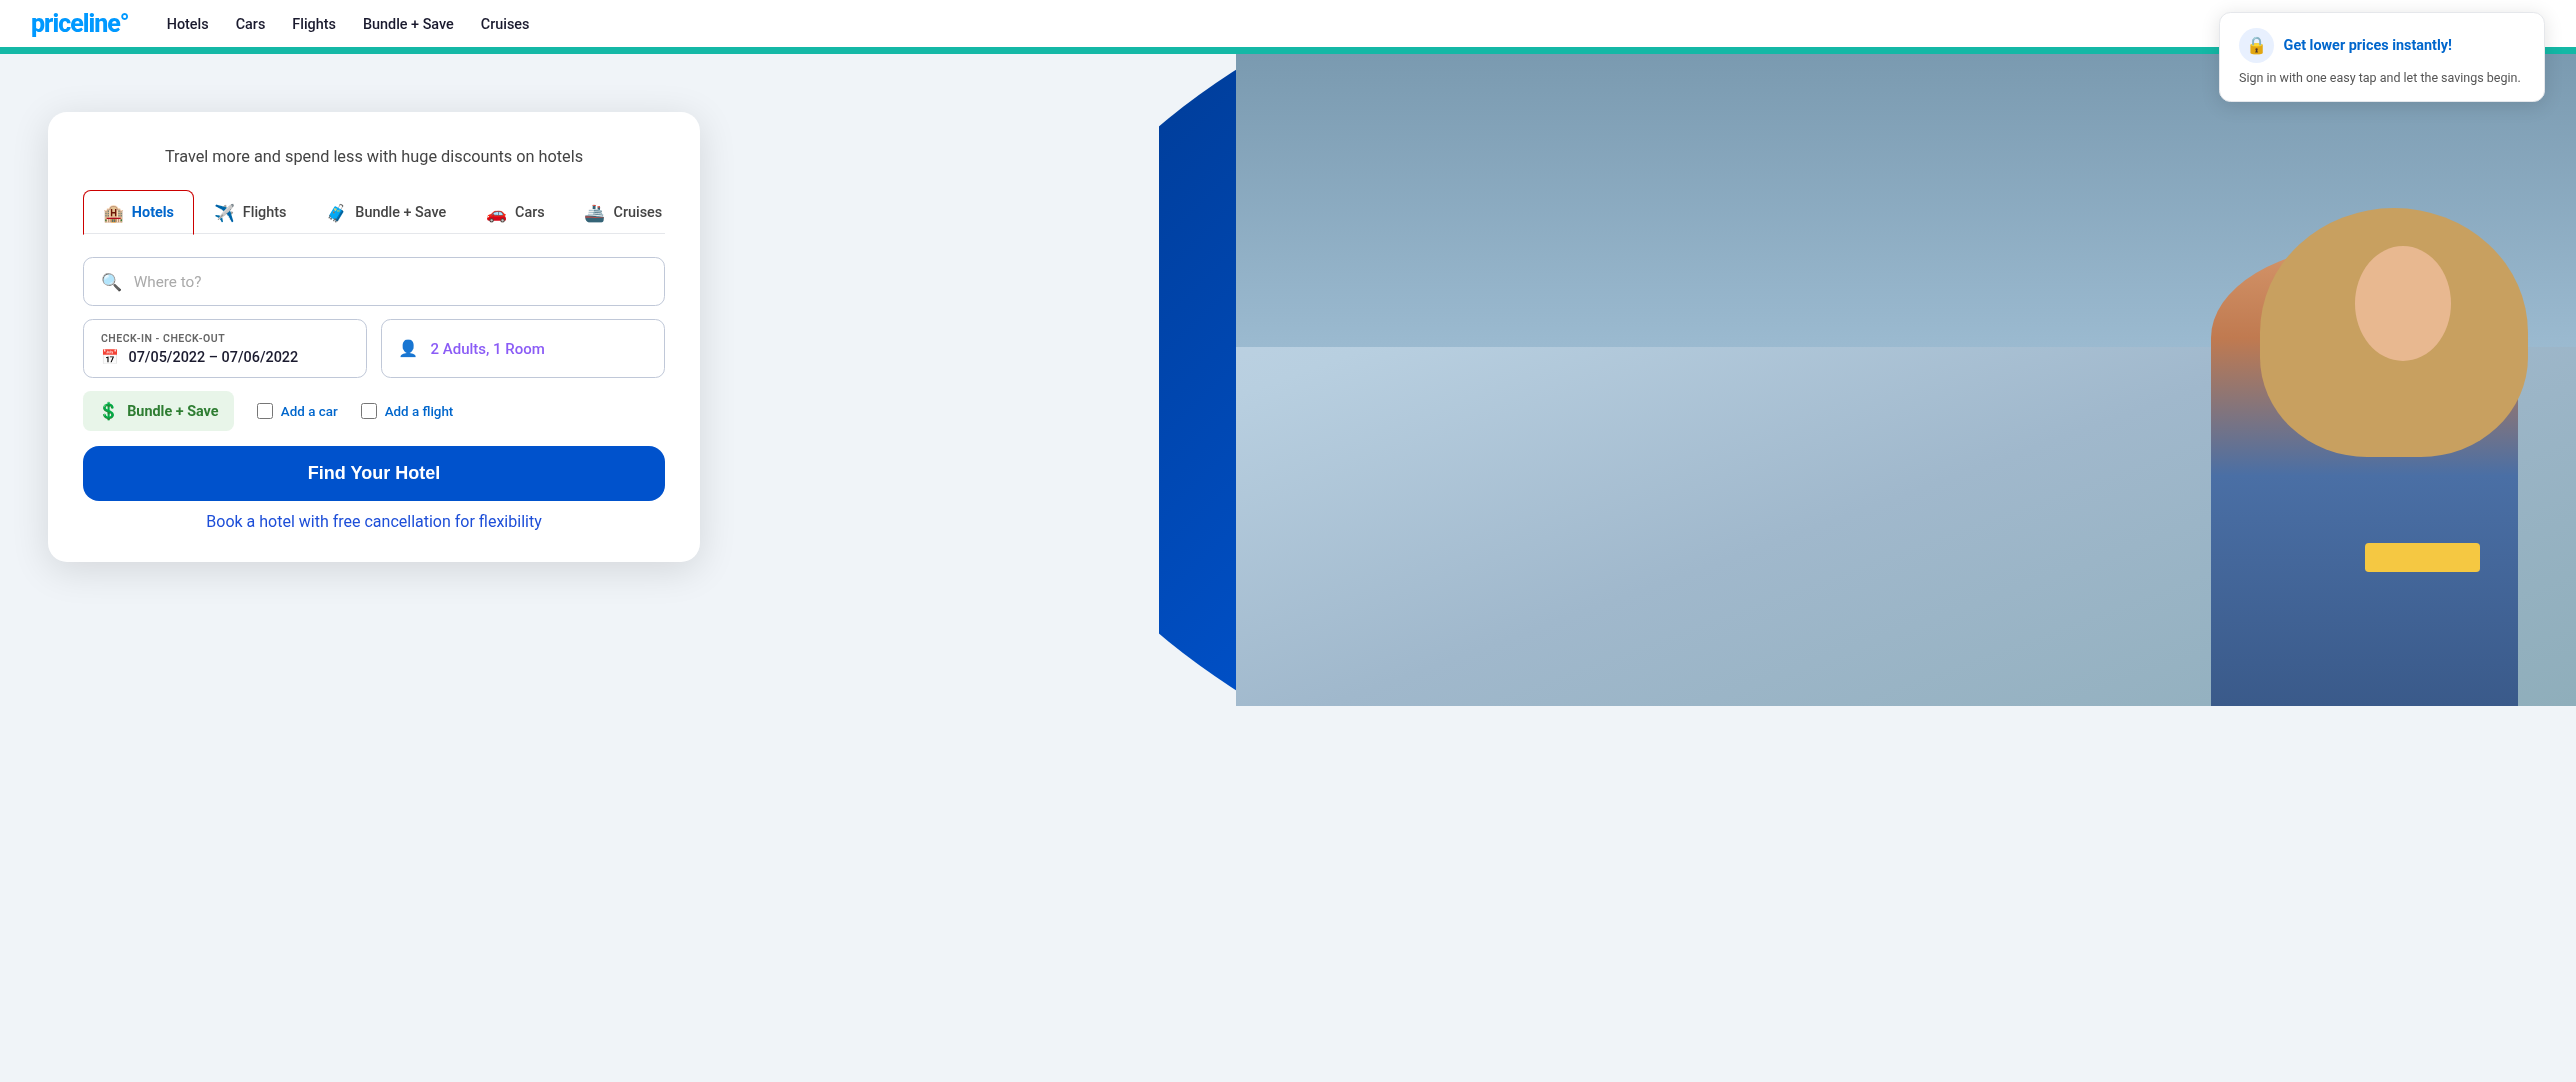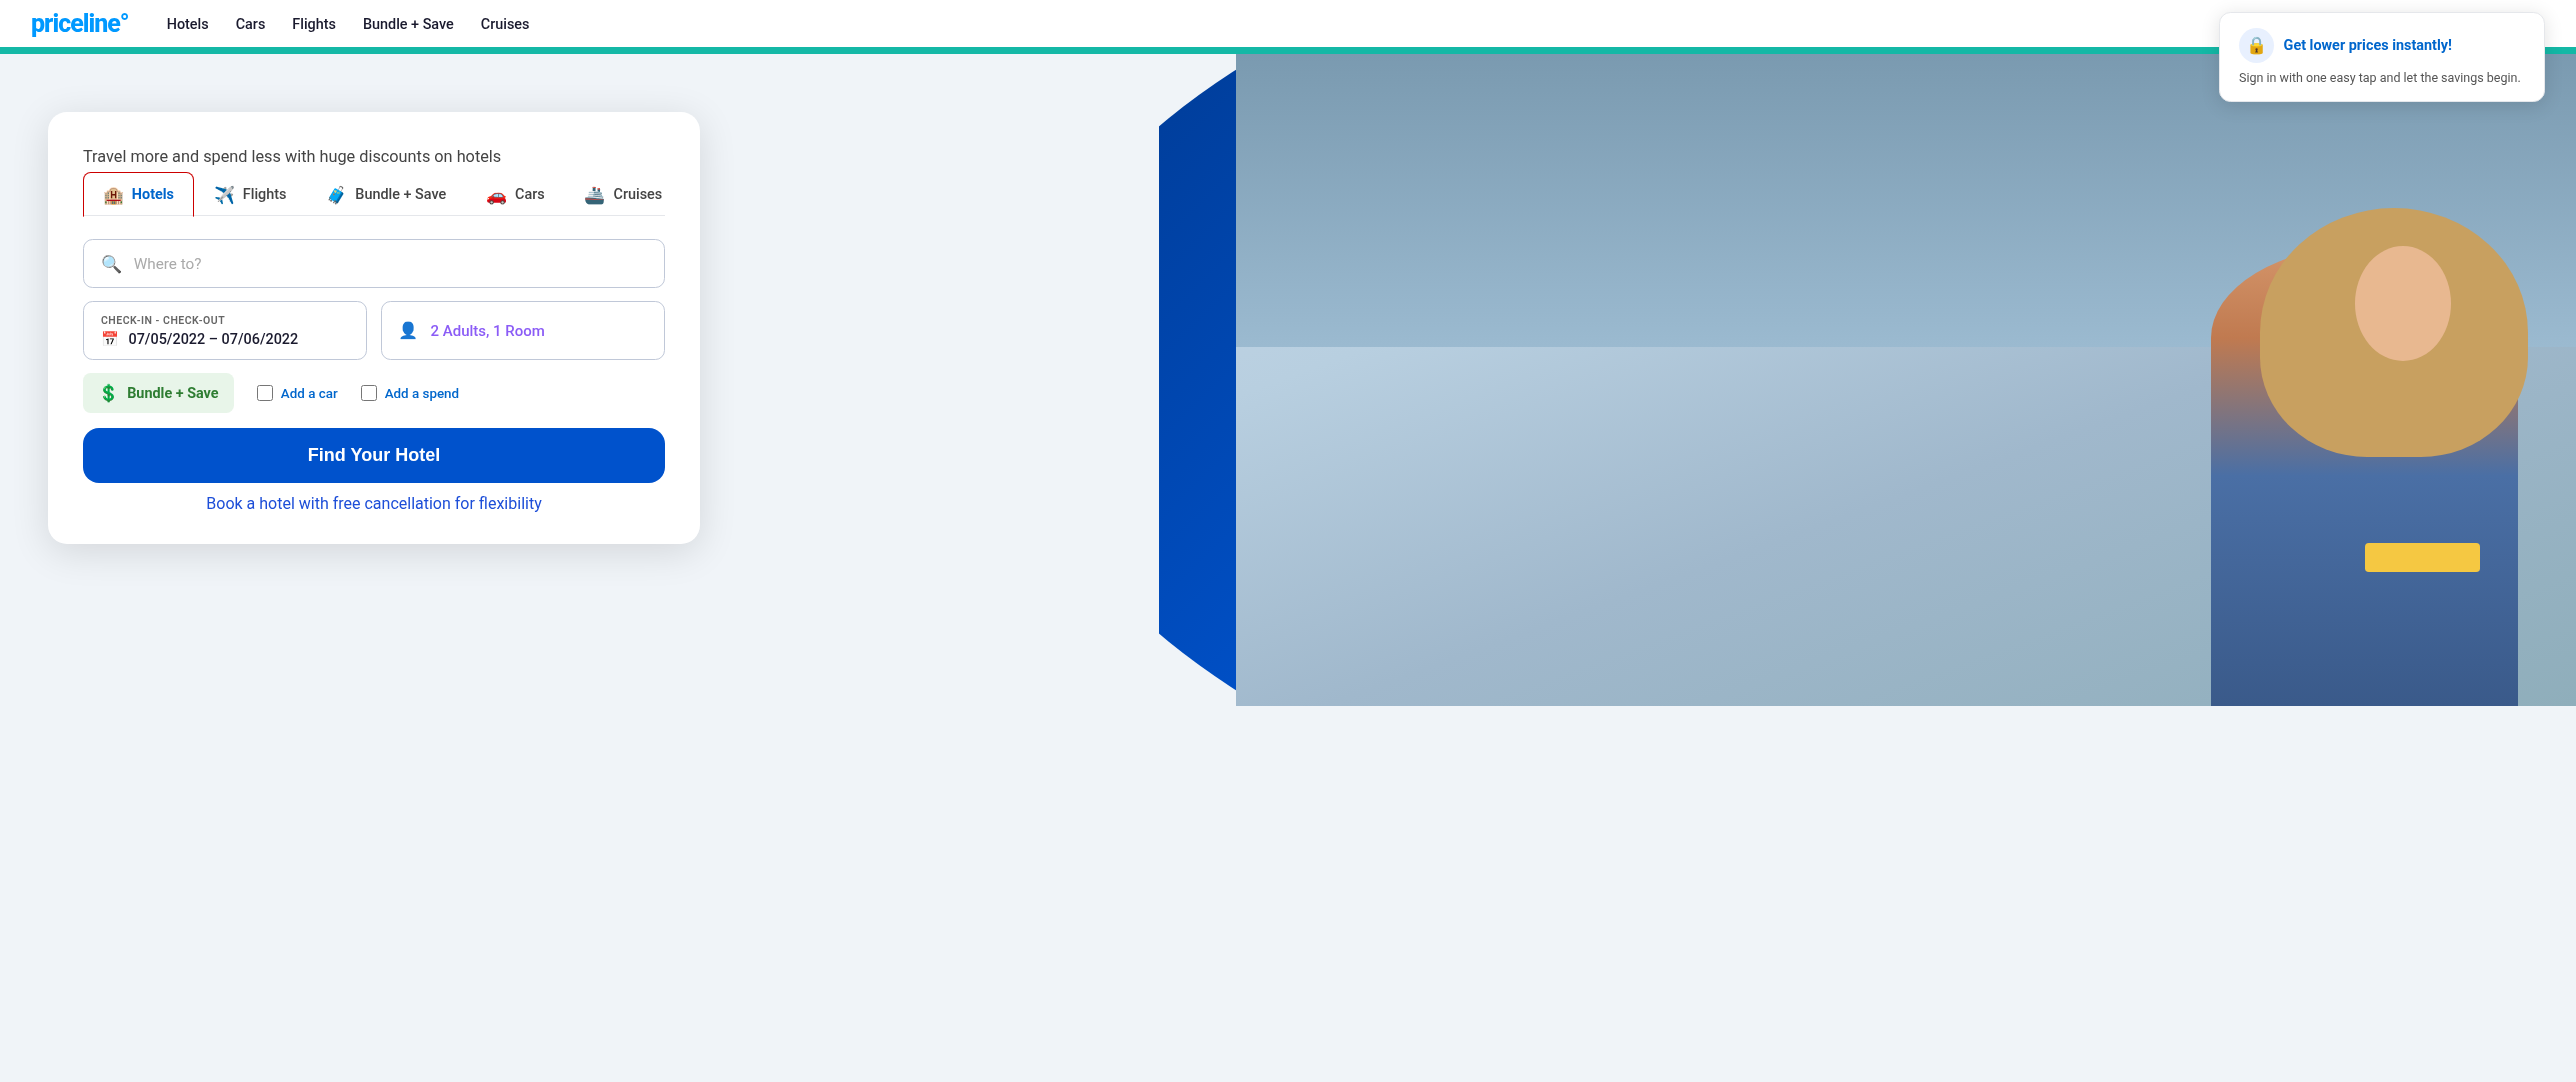--- a/index.html
+++ b/index.html
@@ -169,21 +169,22 @@
     .card-headline {
       font-size: 33px;
       font-weight: 800;
       color: #0a2463;
       line-height: 1.2;
       margin-bottom: 9.6px;
     }
     .card-subheadline {
       font-size: 16.3px;
       color: #444;
-      margin-bottom: 6px;
+      margin-bottom: 24px;
+      text-align: center;
     }
 
     
     .tabs {
       display: flex;
       gap: 0;
       border-bottom: 1.9px solid #e5e7eb;
       margin-bottom: 23px;
     }
     .tab {
@@ -436,21 +437,21 @@
         <div class="bundle-badge">
           <span class="bundle-badge-icon">💲</span>
           <span>Bundle + Save</span>
         </div>
         <label class="checkbox-item">
           <input type="checkbox" style="">
           <span class="checkbox-label">Add a car</span>
         </label>
         <label class="checkbox-item">
           <input type="checkbox" style="">
-          <span class="checkbox-label">Add a spend</span>
+          <span class="checkbox-label">Add a flight</span>
         </label>
       </div>
 
       
       <button class="find-btn">Find Your Hotel</button>
       <div class="find-btn-note">Book a hotel with free cancellation for flexibility</div>
 
     </div>
   </div>
 </div>

